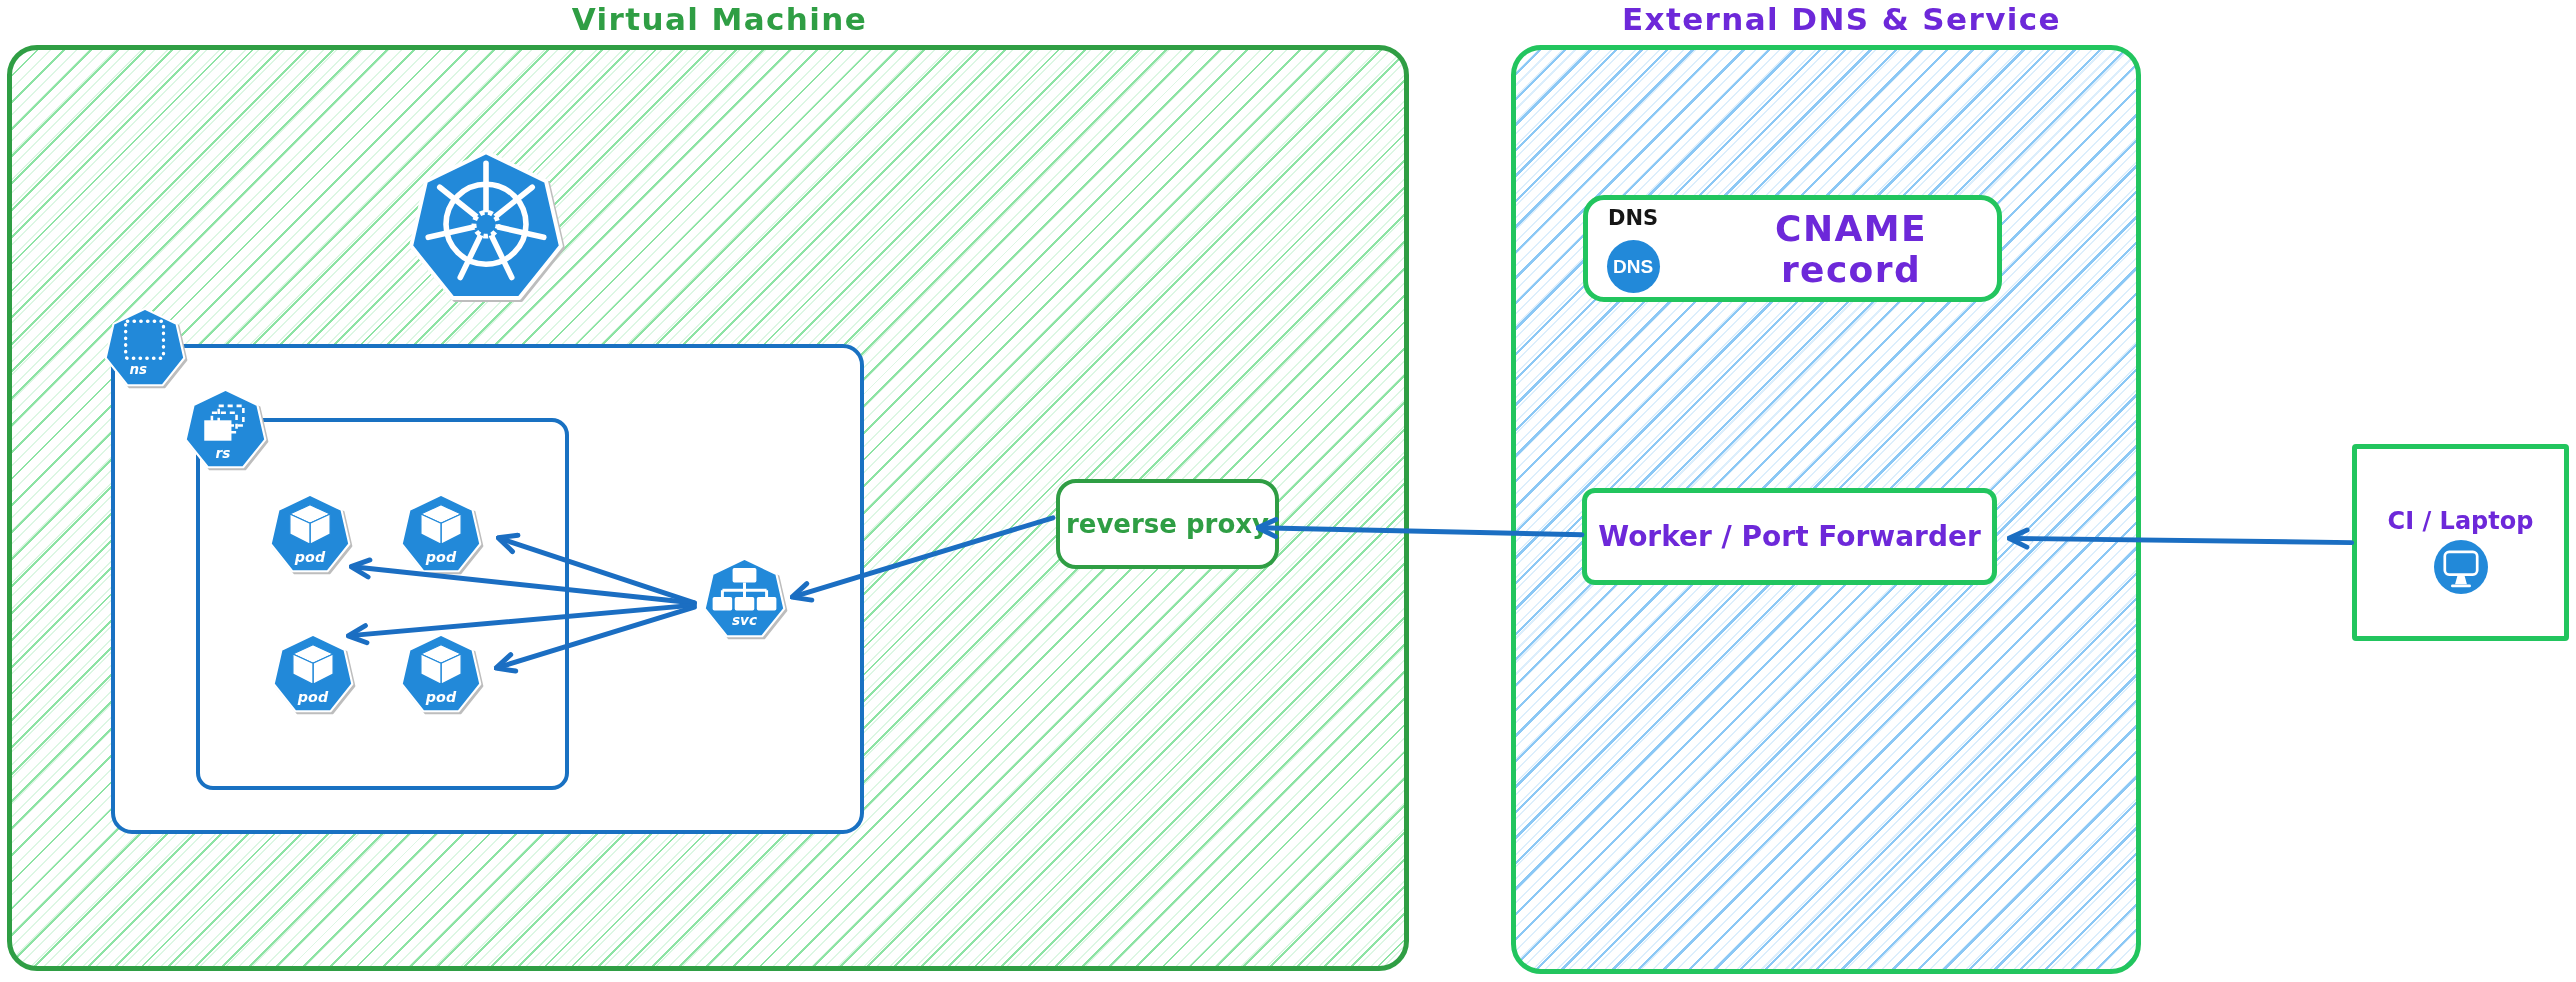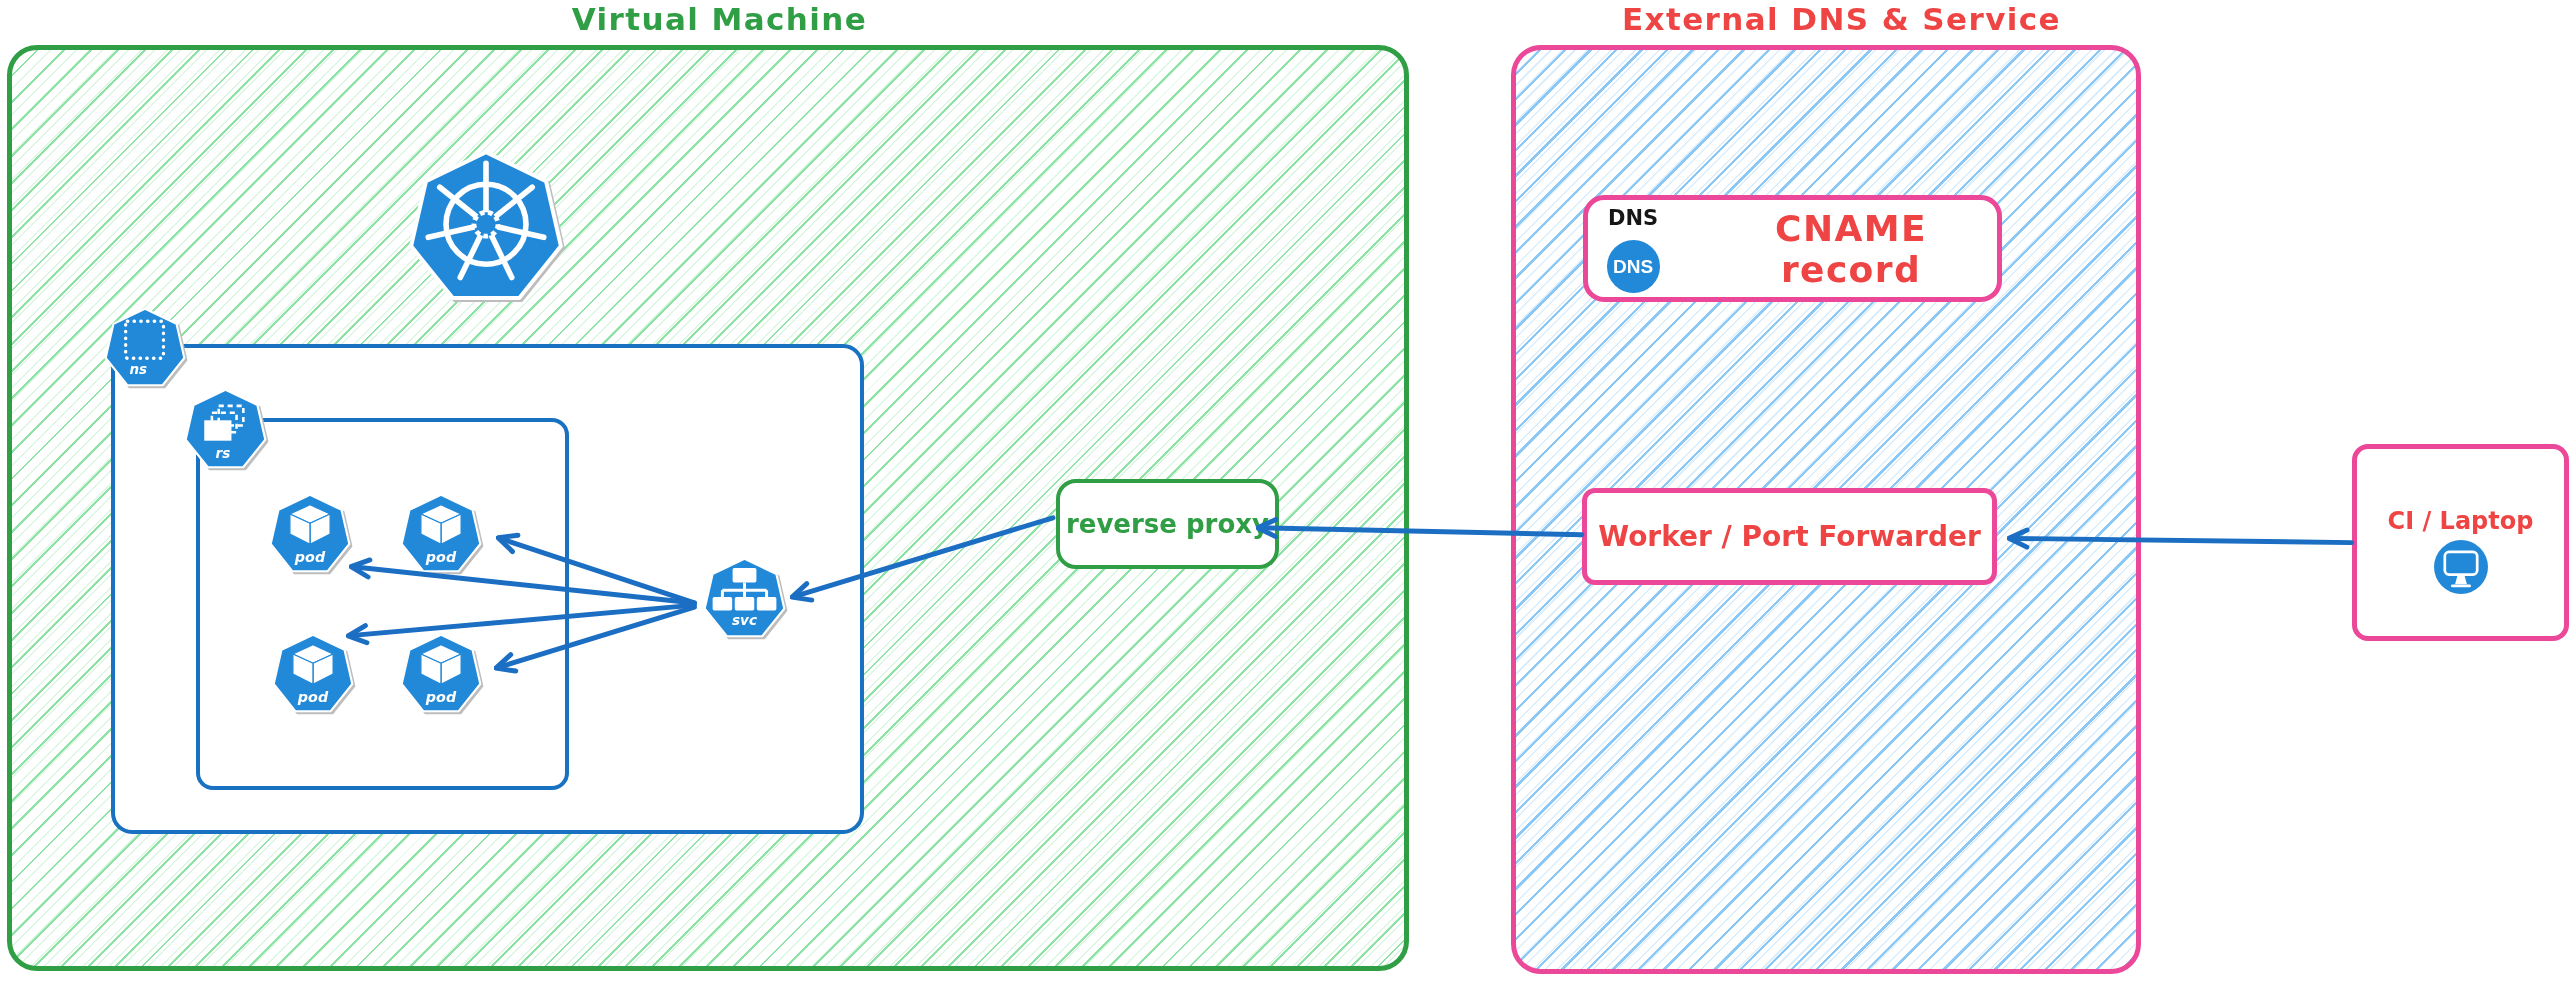--- a/index.html
+++ b/index.html
@@ -6,21 +6,21 @@
   #canvas{
     position:relative;
     width:2576px;height:983px;
     background:#ffffff;
     font-family:"DejaVu Sans",sans-serif;
     overflow:hidden;
   }
   .box{position:absolute;box-sizing:border-box;background:#ffffff;}
   .rounded{border-radius:21px;}
   .green-border{border:5px solid #2f9e44;}
-  .blue-border{border:5px solid #ec4899;}
+  .blue-border{border:5px solid #22c55e;}
   .blue-border-thin{border:4.3px solid #1971c2;}
   .green-border-thin{border:4.3px solid #2f9e44;}
   .hachure-green{
     background-color:#ffffff;
     background-image:
       repeating-linear-gradient(135deg, transparent 0 17px, #8de3a4 17px 19px),
       repeating-linear-gradient(135deg, transparent 0 7.8px, rgba(141,227,164,0.30) 7.8px 9.2px);
   }
   .hachure-blue{
     background-color:#ffffff;
@@ -28,21 +28,21 @@
       repeating-linear-gradient(135deg, transparent 0 15.6px, #8cc8f5 15.6px 18px),
       repeating-linear-gradient(135deg, transparent 0 7px, rgba(140,200,245,0.30) 7px 8.5px);
   }
   .title{
     position:absolute;text-align:center;
     font-size:31px;font-weight:700;letter-spacing:1.4px;
     font-family:"DejaVu Sans",sans-serif;
   }
   .label{position:absolute;font-family:"DejaVu Sans",sans-serif;}
   .center-text{display:flex;align-items:center;justify-content:center;text-align:center;}
-  .blue-text{color:#ef4444;}
+  .blue-text{color:#6d28d9;}
   .green-text{color:#2f9e44;}
   .icon{position:absolute;}
   .icon svg{display:block;filter:drop-shadow(2.1px 2.8px 0 #bdbdbd);}
   .hept{fill:#2289d9;stroke:#ffffff;stroke-width:2.5;stroke-linejoin:round;}
   .ilabel{fill:#ffffff;font-style:italic;font-weight:600;font-family:"DejaVu Sans",sans-serif;text-anchor:middle;}
   .circle-badge{
     position:absolute;border-radius:50%;background:#2289d9;
     display:flex;align-items:center;justify-content:center;
     color:#ffffff;font-weight:700;font-family:"Liberation Sans",sans-serif;
   }
@@ -172,21 +172,21 @@
     <div class="circle-badge" style="left:18.5px;top:40px;width:53px;height:53px;font-size:19px;">
       <span>DNS</span>
     </div>
     <div class="label blue-text center-text" style="left:121px;top:0;width:284px;height:100%;font-size:36px;font-weight:700;letter-spacing:1.4px;">CNAME record</div>
   </div>
 
   <div class="box blue-border center-text" style="left:1582px;top:488px;width:415px;height:97px;border-radius:13px;z-index:10;">
     <span class="blue-text" style="font-size:28px;font-weight:600;">Worker / Port Forwarder</span>
   </div>
 
-  <div class="box blue-border" style="left:2352px;top:444px;width:217px;height:197px;border-radius:16px;z-index:10;">
+  <div class="box blue-border" style="left:2352px;top:444px;width:217px;height:197px;border-radius:4px;z-index:10;">
     <div class="label blue-text" style="left:0;top:58px;width:100%;text-align:center;font-size:24px;font-weight:600;">CI / Laptop</div>
     <div class="circle-badge" style="left:77px;top:91px;width:54px;height:54px;">
       <svg width="54" height="54" viewBox="0 0 100 100">
         <rect x="20" y="22" width="60" height="42" rx="8" fill="none" stroke="#ffffff" stroke-width="5"></rect>
         <polygon points="44,64 56,64 61,82 39,82" fill="#ffffff"></polygon>
         <line x1="34" y1="85" x2="66" y2="85" stroke="#ffffff" stroke-width="5" stroke-linecap="round"></line>
       </svg>
     </div>
   </div>
 

